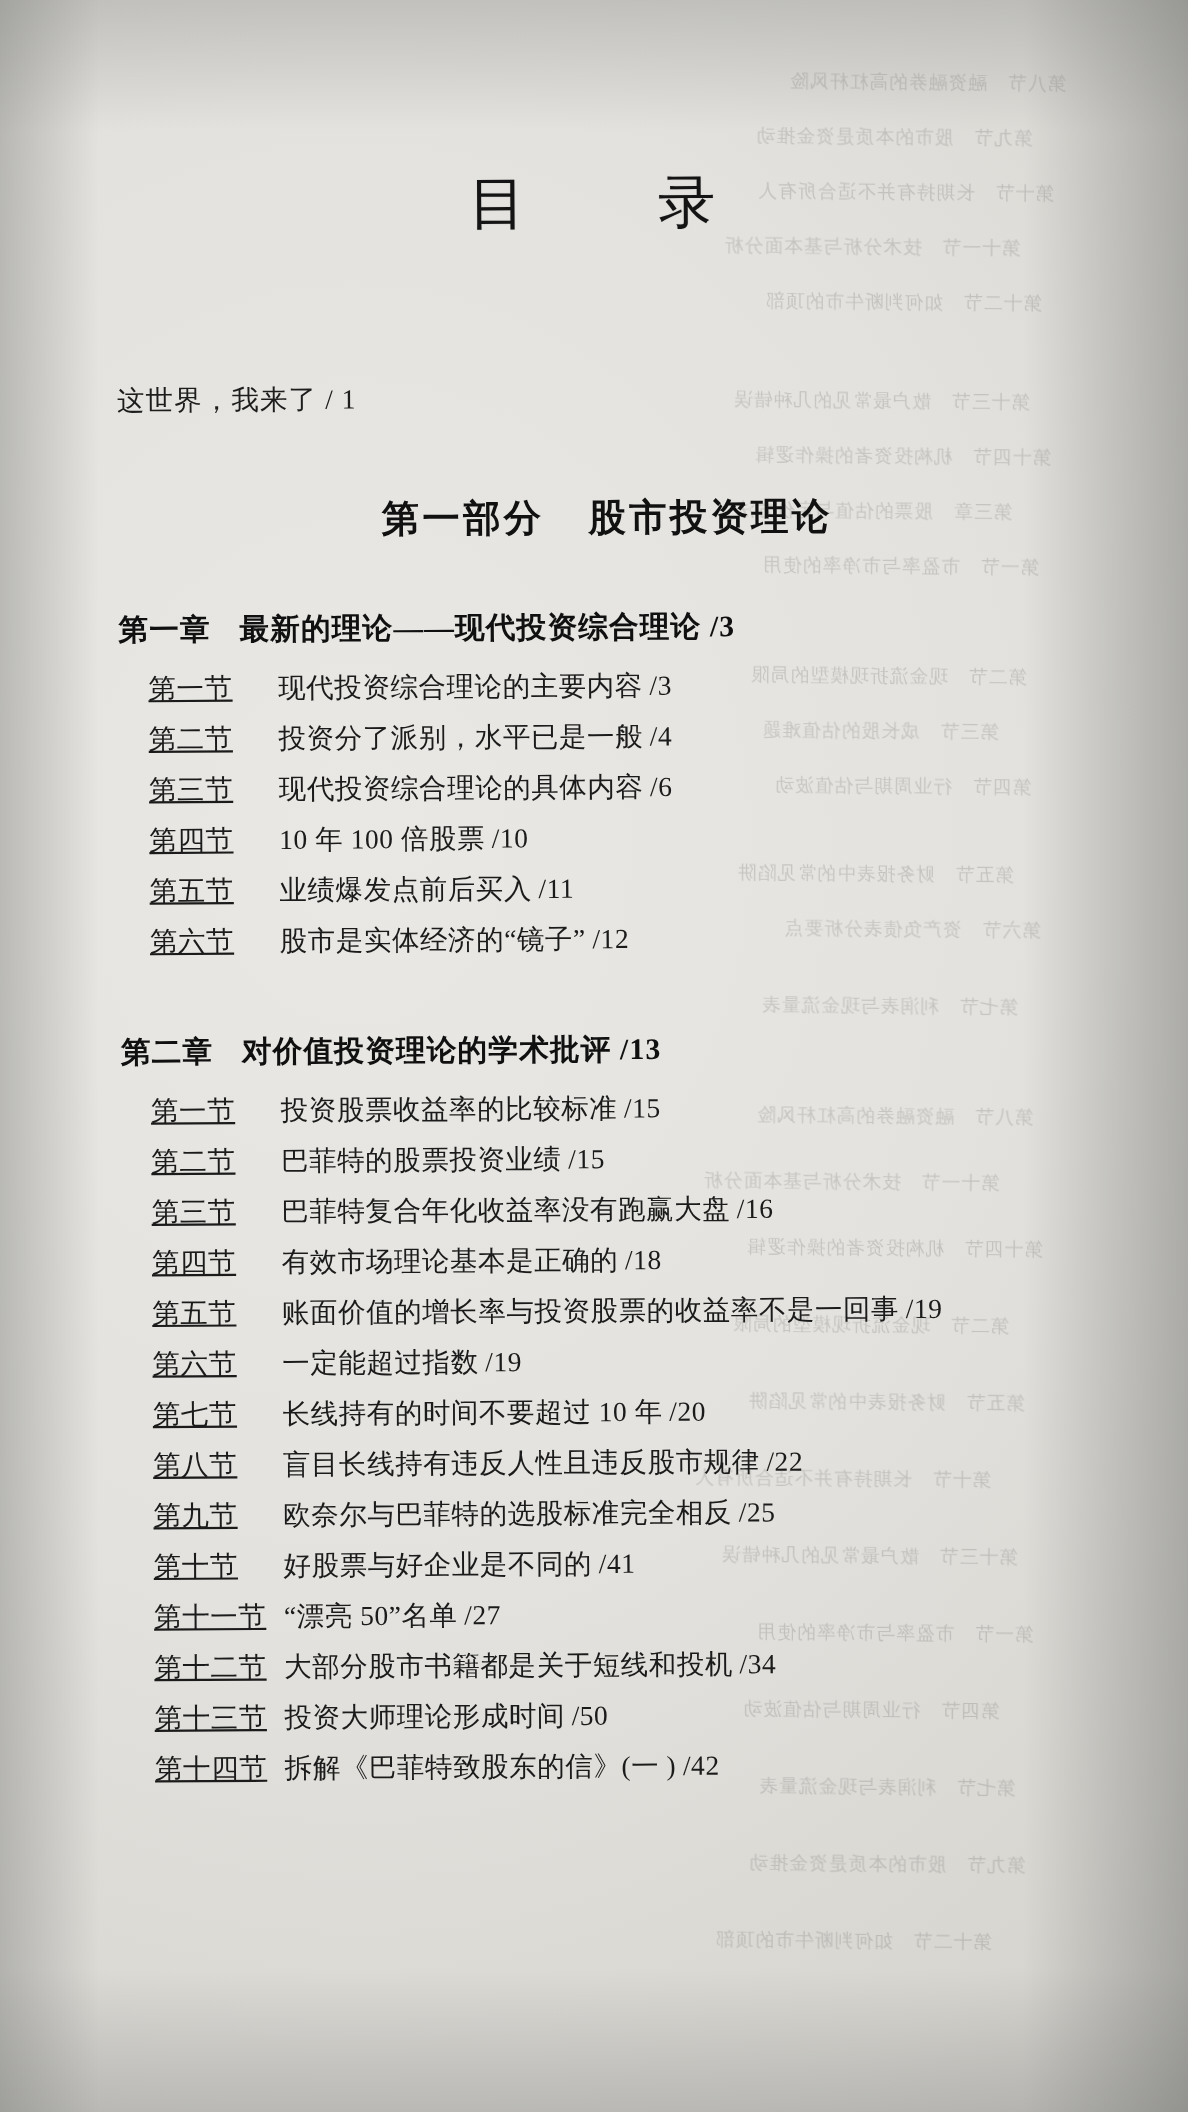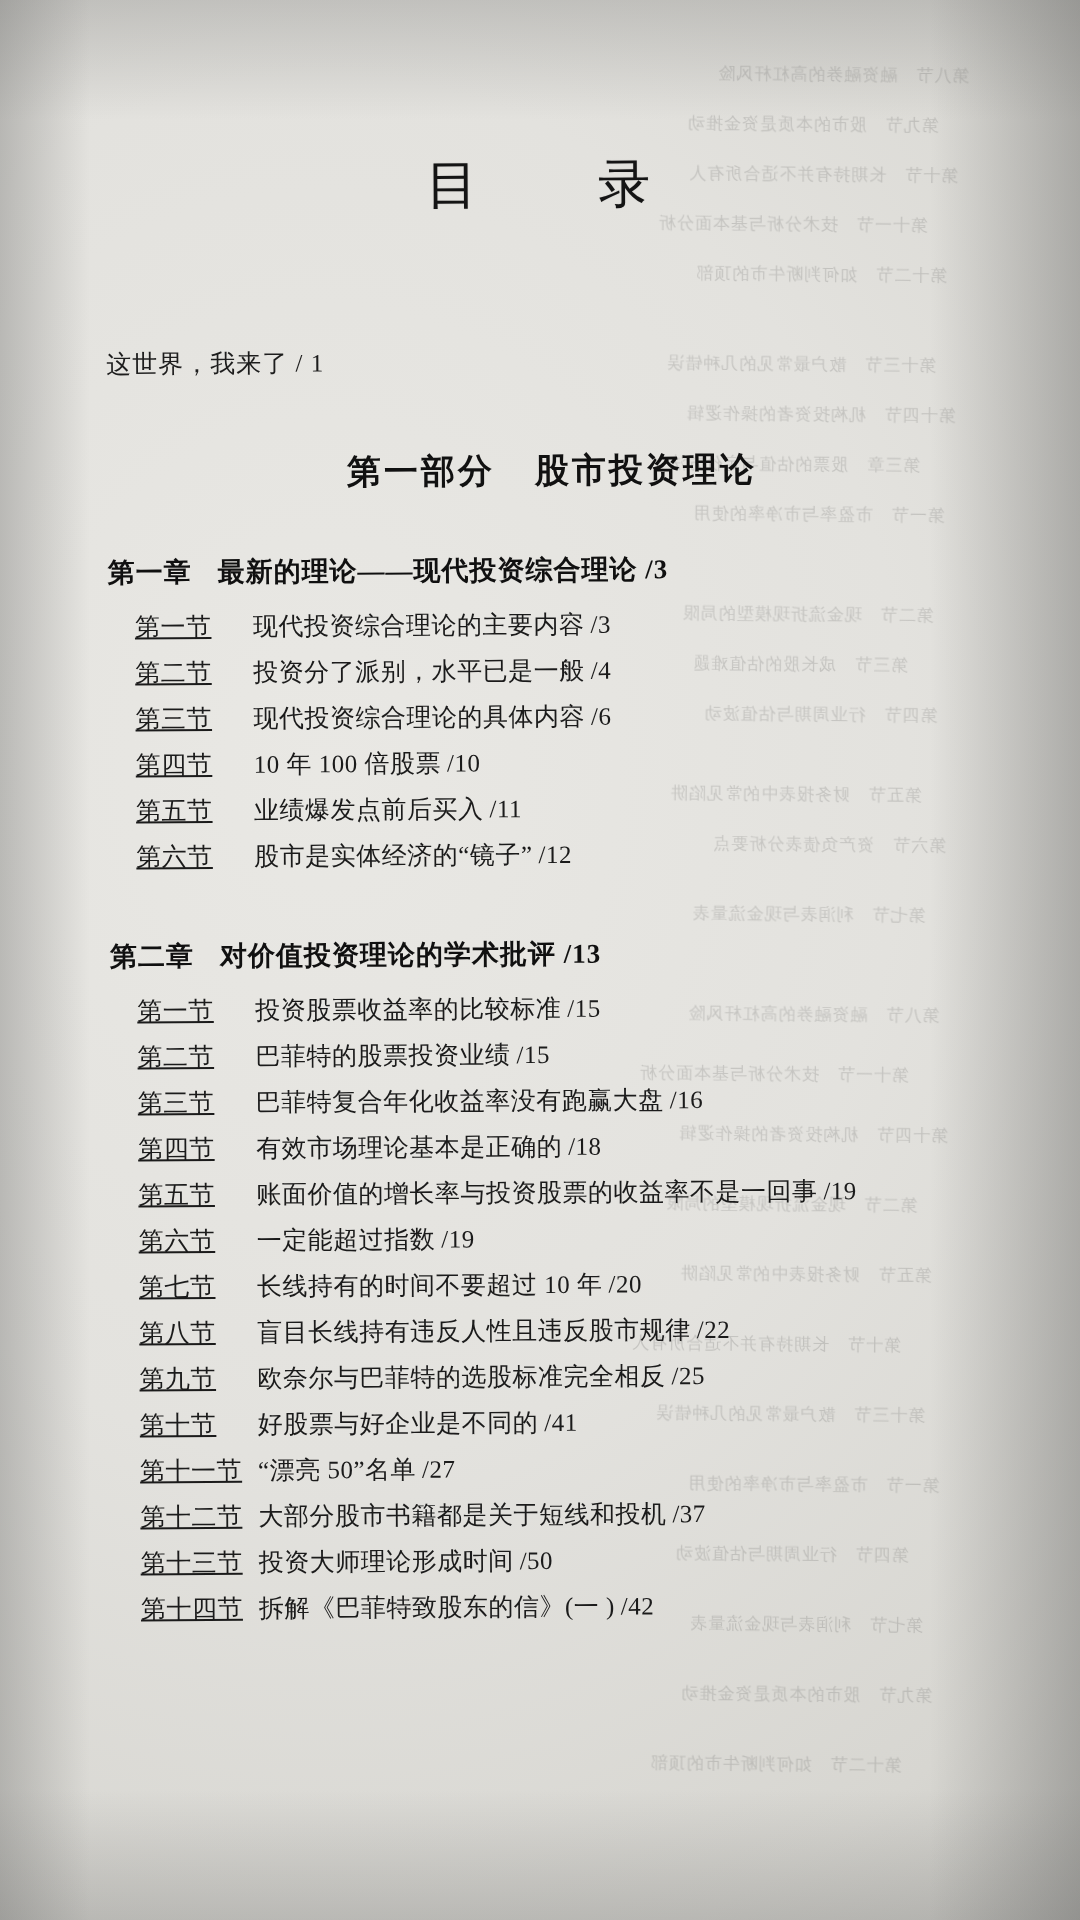--- a/index.html
+++ b/index.html
@@ -276,21 +276,21 @@
           <div class="section-row">
             <span class="sec-no">第九节</span><span class="sec-title">欧奈尔与巴菲特的选股标准完全相反</span><span class="sec-page">/25</span>
           </div>
           <div class="section-row">
             <span class="sec-no">第十节</span><span class="sec-title">好股票与好企业是不同的</span><span class="sec-page">/41</span>
           </div>
           <div class="section-row">
             <span class="sec-no">第十一节</span><span class="sec-title">“漂亮 50”名单</span><span class="sec-page">/27</span>
           </div>
           <div class="section-row">
-            <span class="sec-no">第十二节</span><span class="sec-title">大部分股市书籍都是关于短线和投机</span><span class="sec-page">/37</span>
+            <span class="sec-no">第十二节</span><span class="sec-title">大部分股市书籍都是关于短线和投机</span><span class="sec-page">/34</span>
           </div>
           <div class="section-row">
             <span class="sec-no">第十三节</span><span class="sec-title">投资大师理论形成时间</span><span class="sec-page">/50</span>
           </div>
           <div class="section-row">
             <span class="sec-no">第十四节</span><span class="sec-title">拆解《巴菲特致股东的信》(一 )</span><span class="sec-page">/42</span>
           </div>
         </div>
       </div>
 

